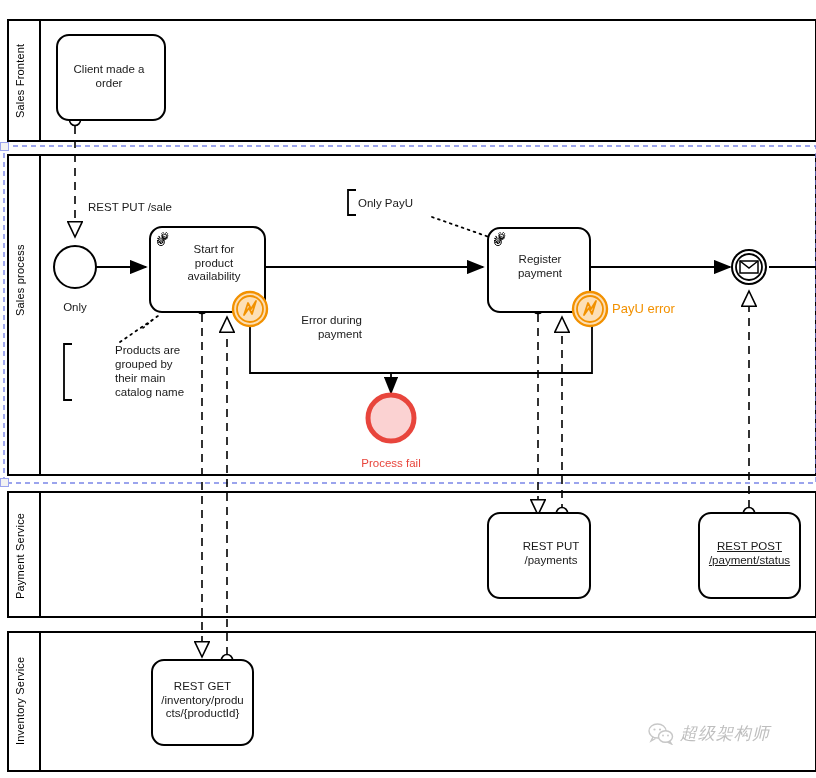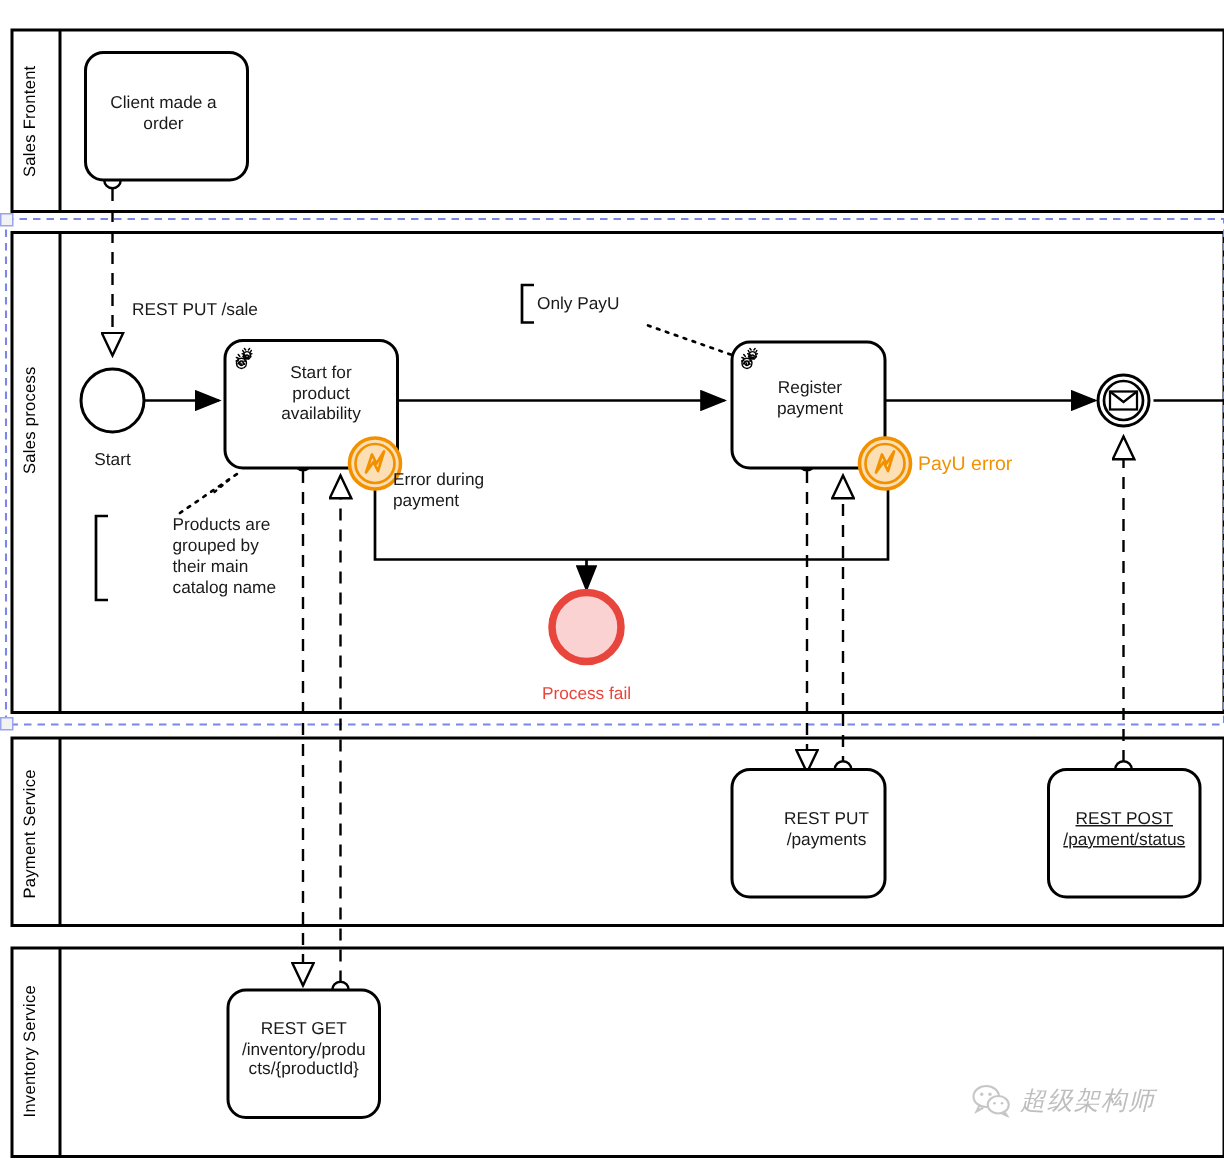--- a/index.html
+++ b/index.html
@@ -36,21 +36,21 @@
     white-space: pre-line;
     pointer-events: none;
   }
   .free-text {
     position: absolute;
     font-size: 11.5px;
     color: #1a1a1a;
     line-height: 14px;
     white-space: pre-line;
   }
-  .free-text.center { text-align: left; }
+  .free-text.center { text-align: right; }
   .error-label {
     position: absolute;
     font-size: 13px;
     color: #f29100;
     white-space: nowrap;
   }
   .fail-label {
     position: absolute;
     font-size: 11.5px;
     color: #e8453c;
@@ -255,21 +255,21 @@
 <div class="node-text" style="left:495px; top:253px; width:90px;">Register
 payment</div>
 <div class="node-text" style="left:488px; top:540px; width:126px;">REST PUT
 /payments</div>
 <div class="node-text" style="left:697px; top:540px; width:105px;text-decoration:underline;">REST POST
 /payment/status</div>
 <div class="node-text" style="left:150px; top:680px; width:105px;">REST GET
 /inventory/produ
 cts/{productId}</div>
 
-<div class="node-text" style="left:45px; top:301px; width:60px;">Start</div>
+<div class="node-text" style="left:45px; top:301px; width:60px;">Only</div>
 <div class="fail-label" style="left:341px; top:441px; width:100px;margin-top:16px;">Process fail</div>
 <div class="error-label" style="left:612px; top:301px;">PayU error</div>
 
 <div class="free-text" style="left:88px; top:200px;">REST PUT /sale</div>
 <div class="free-text center" style="left:262px; top:313px; width:100px;">Error during
 payment</div>
 
 <div class="free-text" style="left:68px; top:343px; width:92px;margin-left:47px;">Products are
 grouped by
 their main

